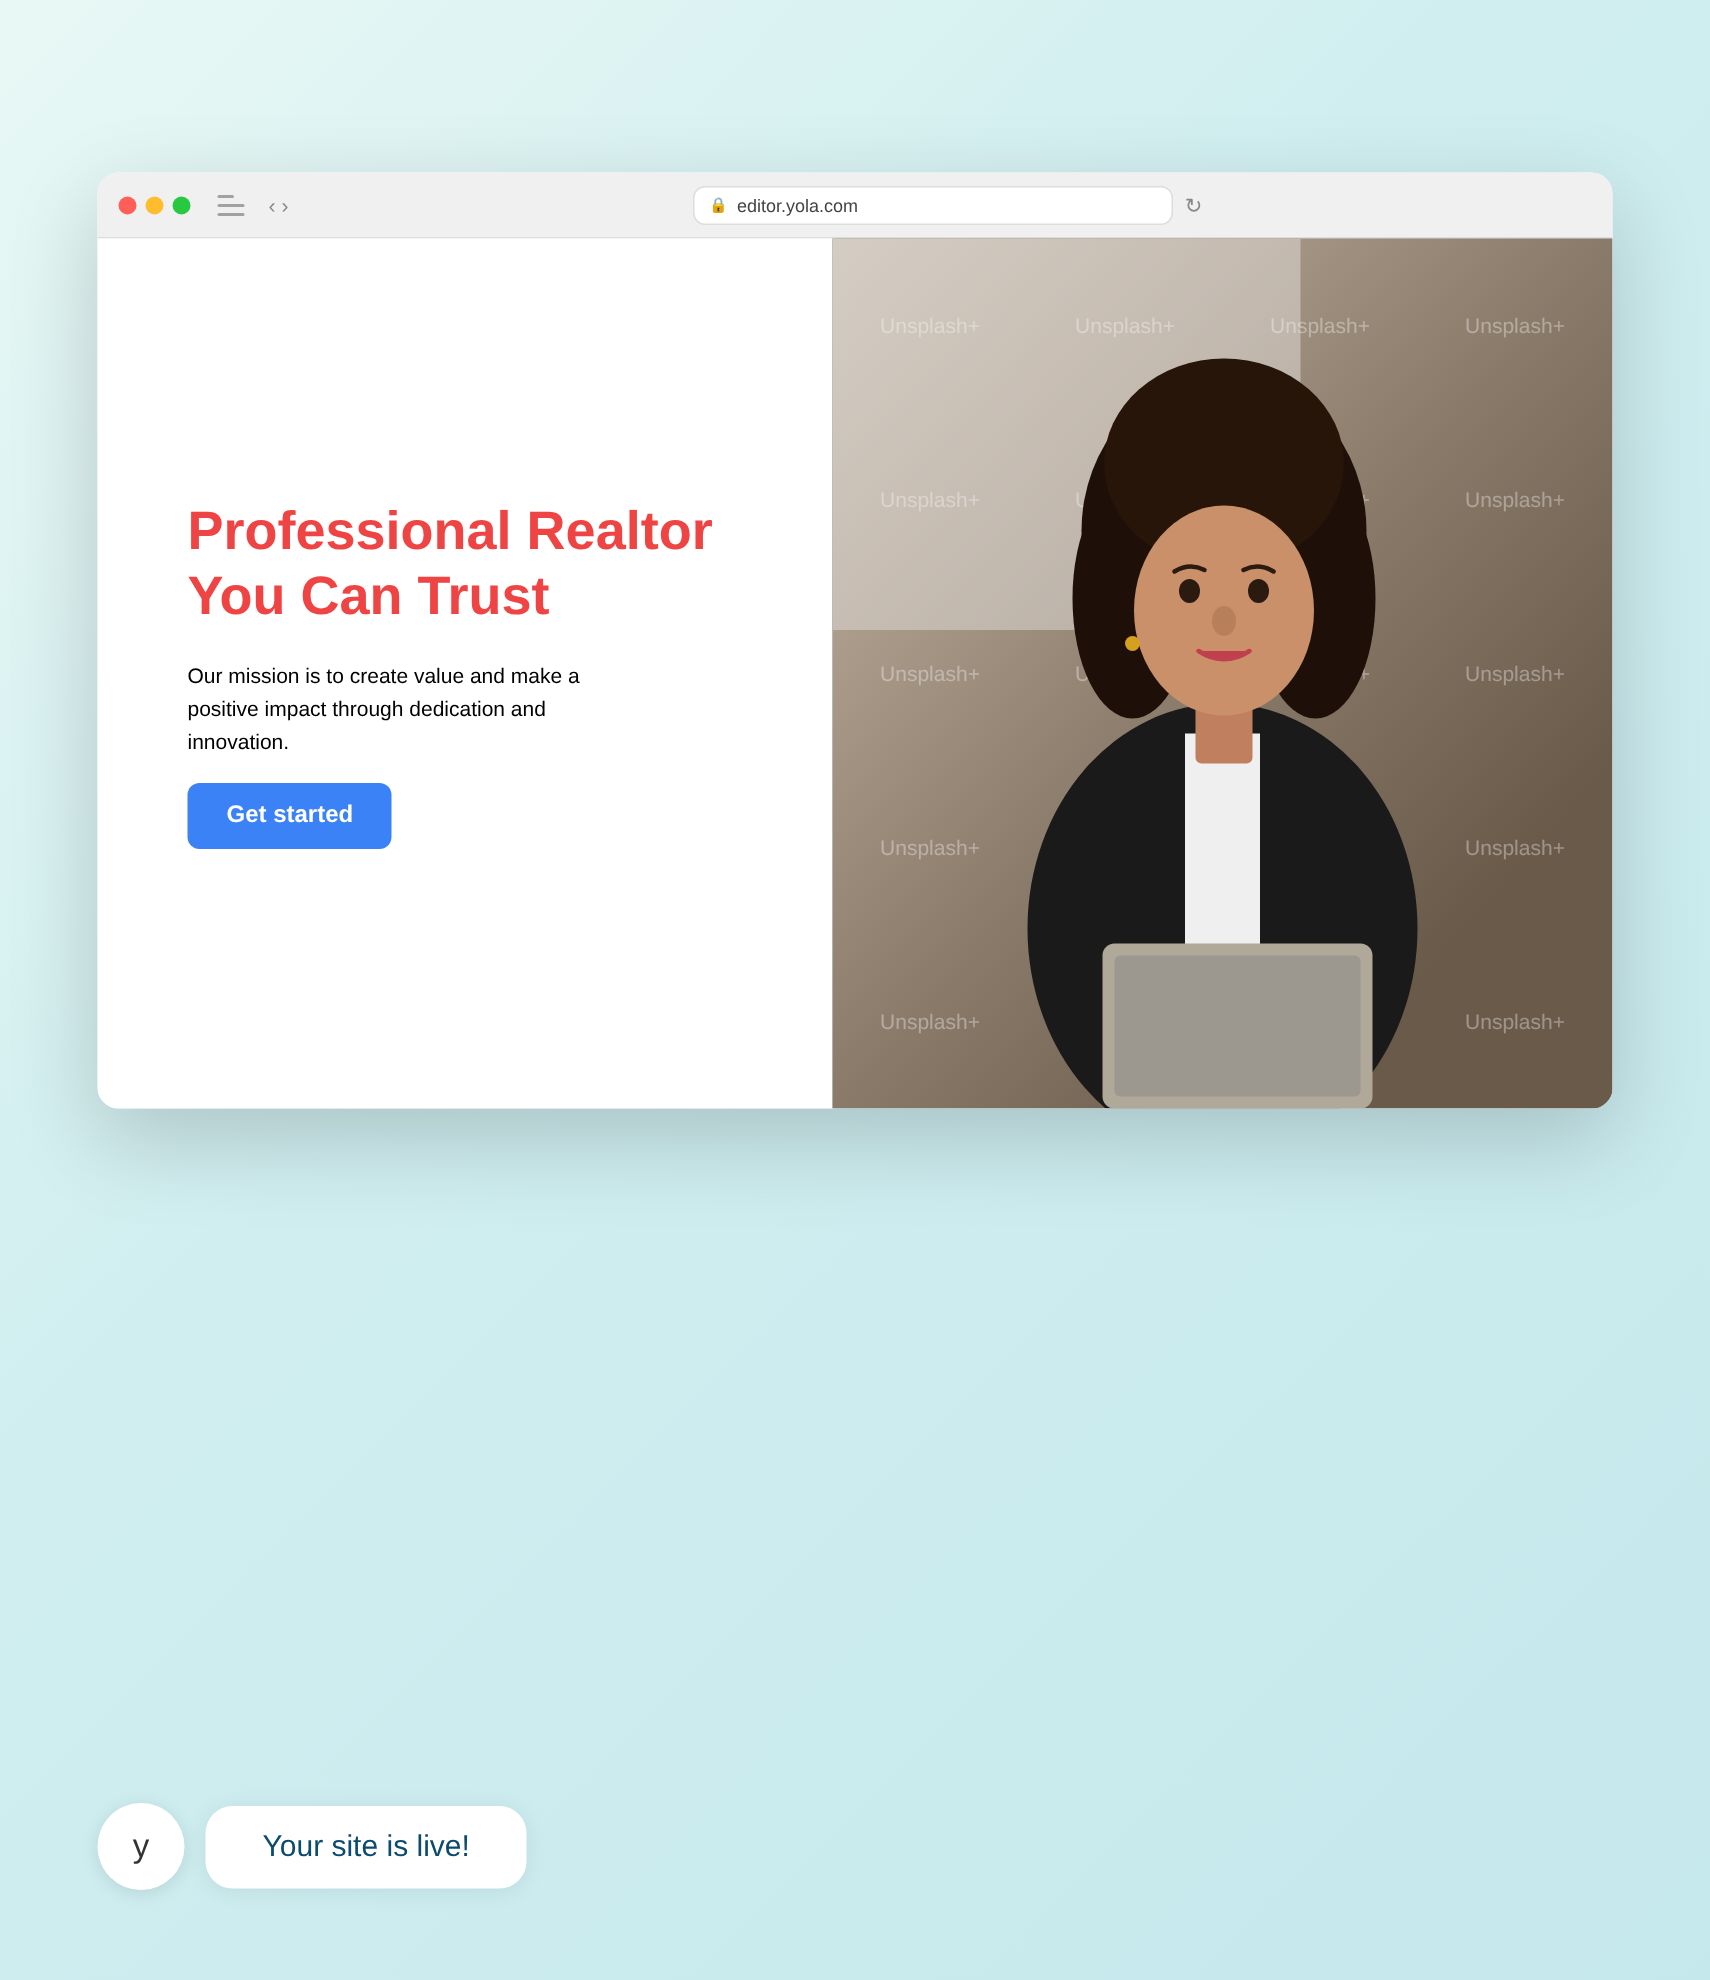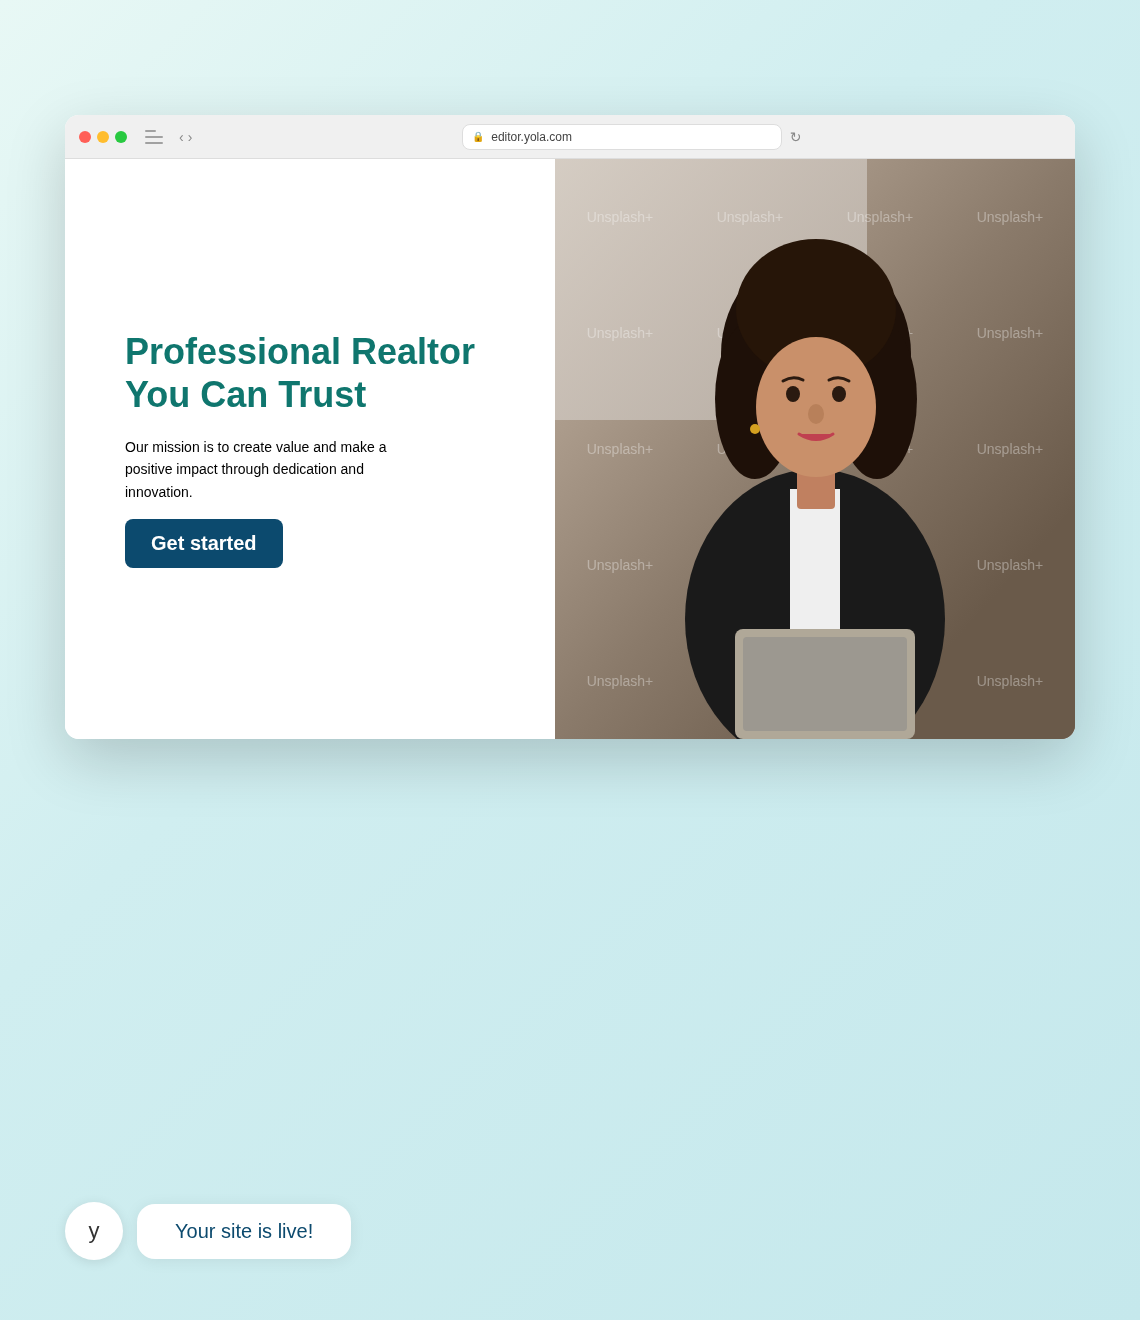--- a/index.html
+++ b/index.html
@@ -129,21 +129,21 @@
       flex: 0 0 490px;
       padding: 60px 50px 60px 60px;
       display: flex;
       flex-direction: column;
       justify-content: center;
     }
 
     .hero-title {
       font-size: 36px;
       font-weight: 800;
-      color: #0f766e;
+      color: #ef4444;
       line-height: 1.2;
       margin-bottom: 20px;
     }
 
     .hero-description {
       font-size: 14px;
       color: #000000;
       line-height: 1.6;
       margin-bottom: 16px;
       max-width: 300px;
@@ -173,26 +173,26 @@
 
     .feature-label {
       font-size: 13px;
       font-weight: 700;
       color: #222;
       line-height: 1.4;
       max-width: 130px;
     }
 
     .cta-button {
-      background: #0c4a6e;
+      background: #3b82f6;
       color: #fff;
       border: none;
       border-radius: 8px;
       padding: 13px 26px;
-      font-size: 20px;
+      font-size: 16px;
       font-weight: 600;
       cursor: pointer;
       display: inline-block;
       width: fit-content;
     }
 
     .hero-right {
       flex: 1;
       position: relative;
       overflow: hidden;

